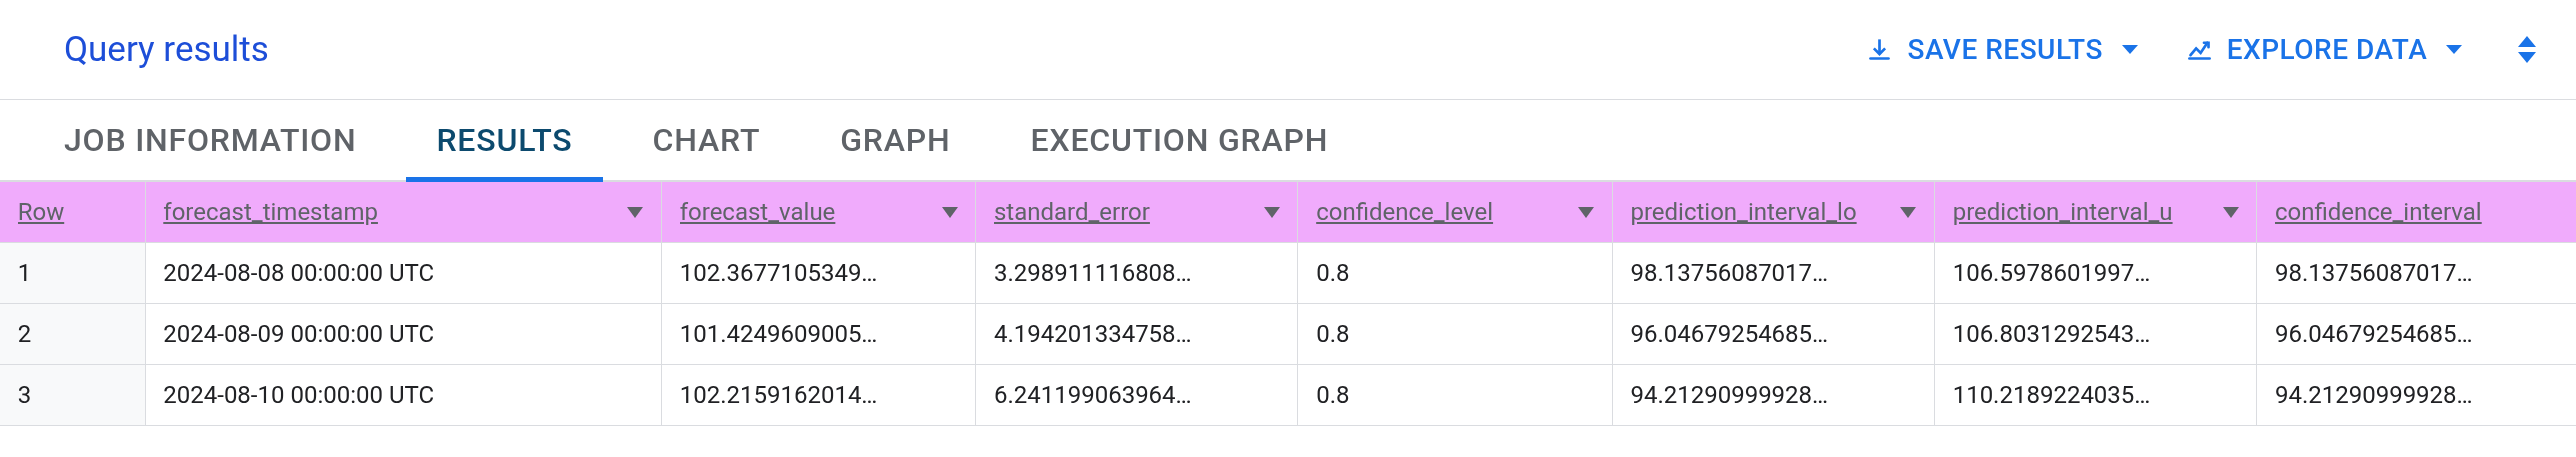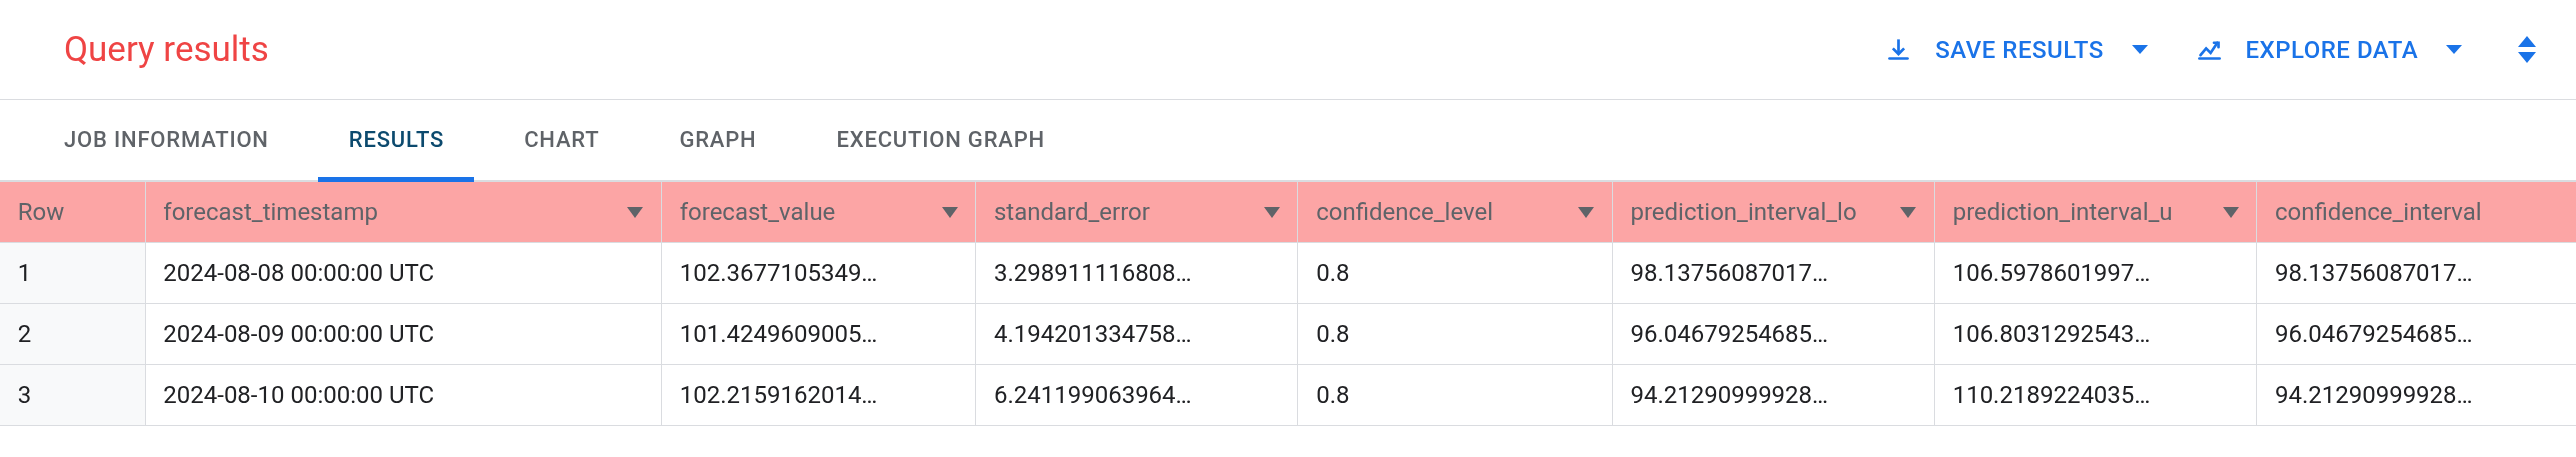--- a/index.html
+++ b/index.html
@@ -14,31 +14,31 @@
   .header {
     display: flex;
     align-items: center;
     height: 100px;
     padding: 0 40px 0 64px;
     border-bottom: 1.6px solid #dadce0;
   }
   .title {
     font-size: 35px;
     font-weight: 400;
-    color: #ef4444;
+    color: #1d4ed8;
     flex: 0 0 auto;
   }
   .header-spacer { flex: 1; }
   .action-btn {
     display: inline-flex;
     align-items: center;
-    gap: 23px;
+    gap: 14px;
     color: #1a73e8;
     font-weight: 500;
-    font-size: 24px;
+    font-size: 28px;
     letter-spacing: 0.5px;
     margin-left: 48px;
     cursor: pointer;
   }
   .action-btn svg { display: block; }
   .caret-down {
     width: 0; height: 0;
     border-left: 8px solid transparent;
     border-right: 8px solid transparent;
     border-top: 9.7px solid #1a73e8;
@@ -66,21 +66,21 @@
     height: 81px;
     padding: 0 40px 0 64px;
     border-bottom: 1.6px solid #dadce0;
     gap: 0;
   }
   .tab {
     padding: 0 40px;
     height: 81px;
     display: flex;
     align-items: center;
-    font-size: 22px;
+    font-size: 32px;
     font-weight: 500;
     letter-spacing: 0.8px;
     color: #5f6368;
     cursor: pointer;
     position: relative;
   }
   .tab.active { color: #0c4a6e; }
   .tab.active::after {
     content: "";
     position: absolute;
@@ -99,23 +99,24 @@
     height: 61px;
     padding: 0 17.7px;
     white-space: nowrap;
     overflow: hidden;
     text-overflow: clip;
     font-size: 24px;
     text-align: left;
     vertical-align: middle;
   }
   .table th {
-    background: #fca5a5;
+    background: #f0abfc;
     color: #5f6368;
     font-weight: 400;
+    text-decoration: underline;
   }
   .table td {
     color: #202124;
   }
   .col-row { width: 145px; }
   .col-ts { width: 516px; }
   .col-fv { width: 314px; }
   .col-se { width: 322px; }
   .col-cl { width: 314px; }
   .col-pl { width: 322px; }

